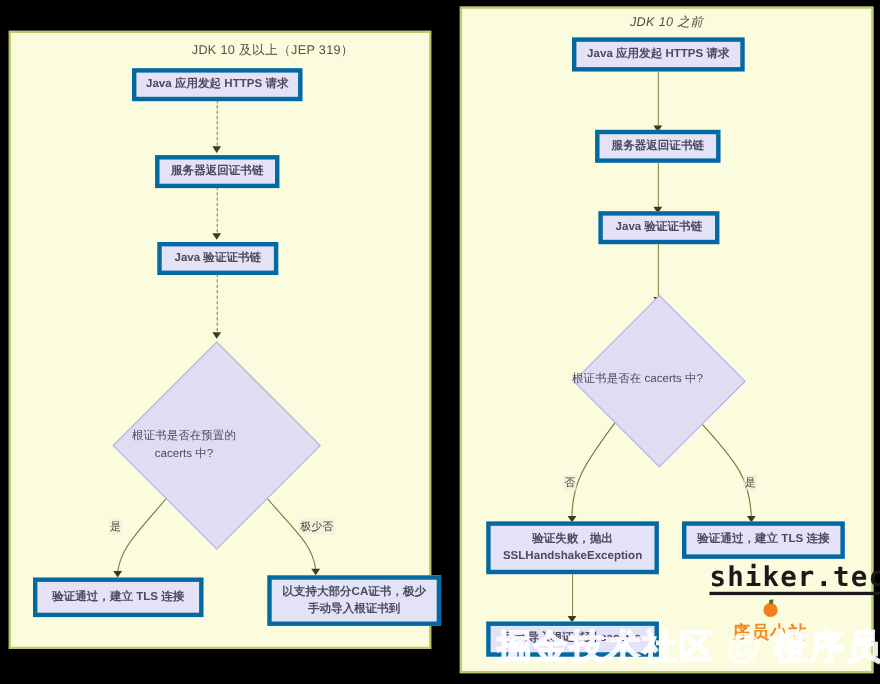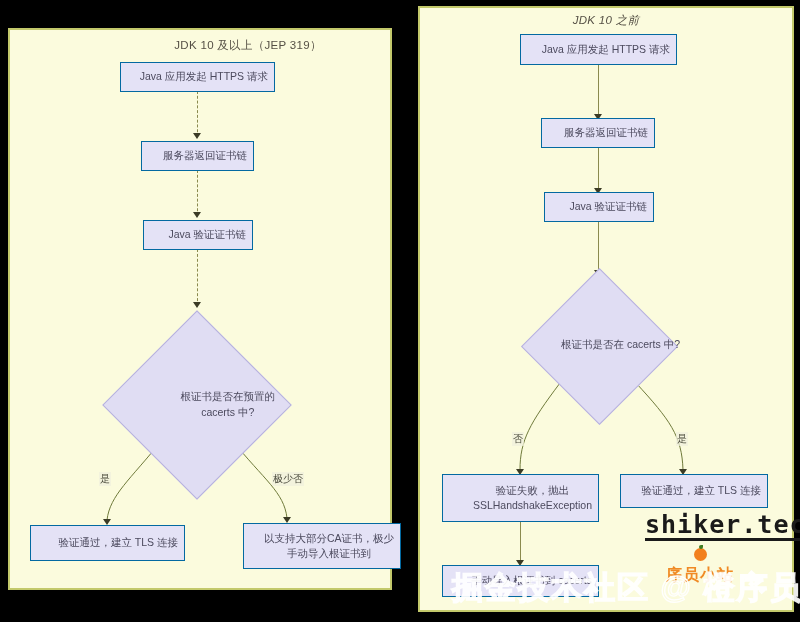--- a/index.html
+++ b/index.html
@@ -41,49 +41,50 @@
     font-size: 11.5px;
     letter-spacing: .3px;
     white-space: nowrap;
   }
 
   
   .node {
     position: absolute;
     box-sizing: border-box;
     background: #e4e2f6;
-    border: 1px solid #0369a1;
+    border: 4px solid #0369a1;
     color: #4c4a5e;
     font-size: 10.5px;
     line-height: 1.45;
     display: flex;
     align-items: center;
-    justify-content: flex-end;
+    justify-content: center;
     text-align: center;
     padding: 2px 6px;
+    font-weight: bold;
   }
   .node span { display: block; }
 
   .diamond {
     position: absolute;
     background: #e0ddf3;
     border: 1px solid #b6b1dd;
     transform: rotate(45deg);
     box-sizing: border-box;
   }
   .diamond-label {
     position: absolute;
     text-align: center;
     color: #4c4a5e;
     font-size: 10.5px;
     line-height: 1.5;
     white-space: nowrap;
     display: flex;
     align-items: center;
-    justify-content: flex-end;
+    justify-content: flex-start;
   }
 
   
   .vline {
     position: absolute;
     width: 0;
     border-left: 1px dashed #8a8a4e;
   }
   .vline.solid { border-left: 1px solid #8a8a4e; }
   .arrowhead {

